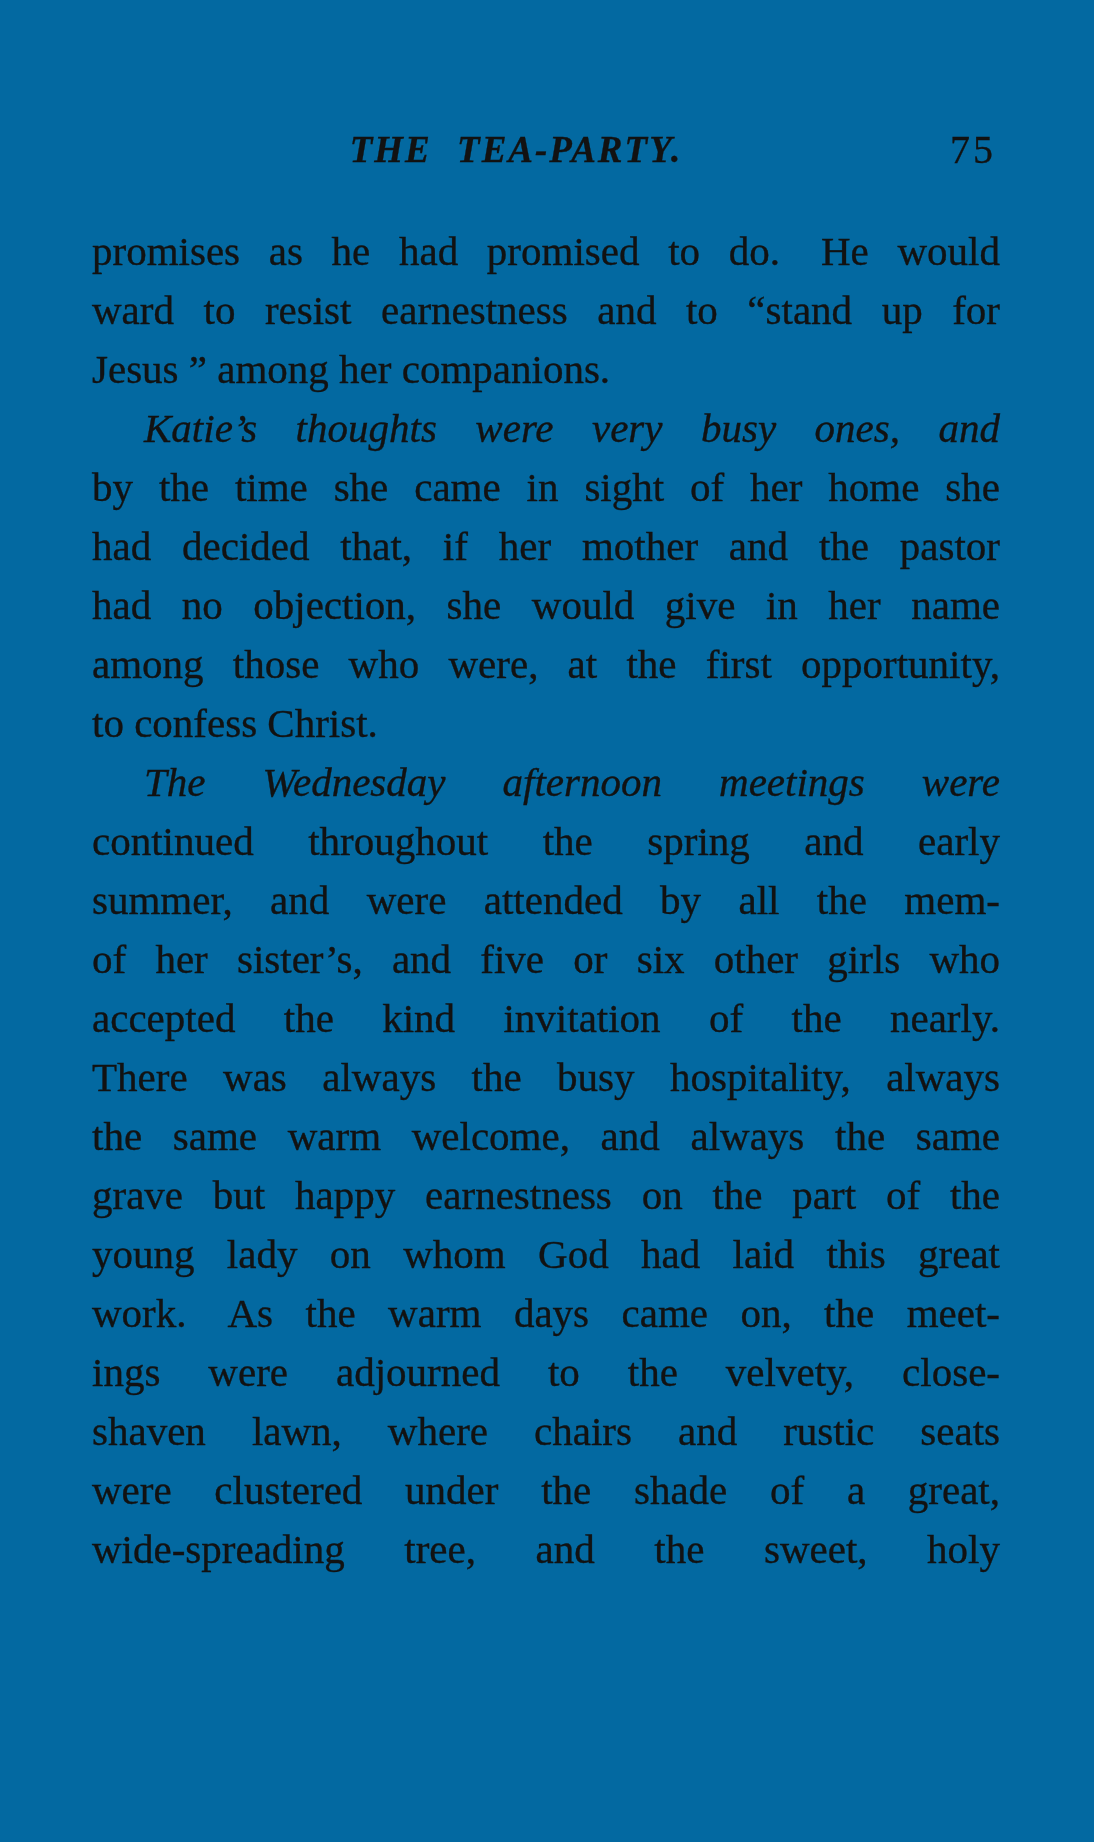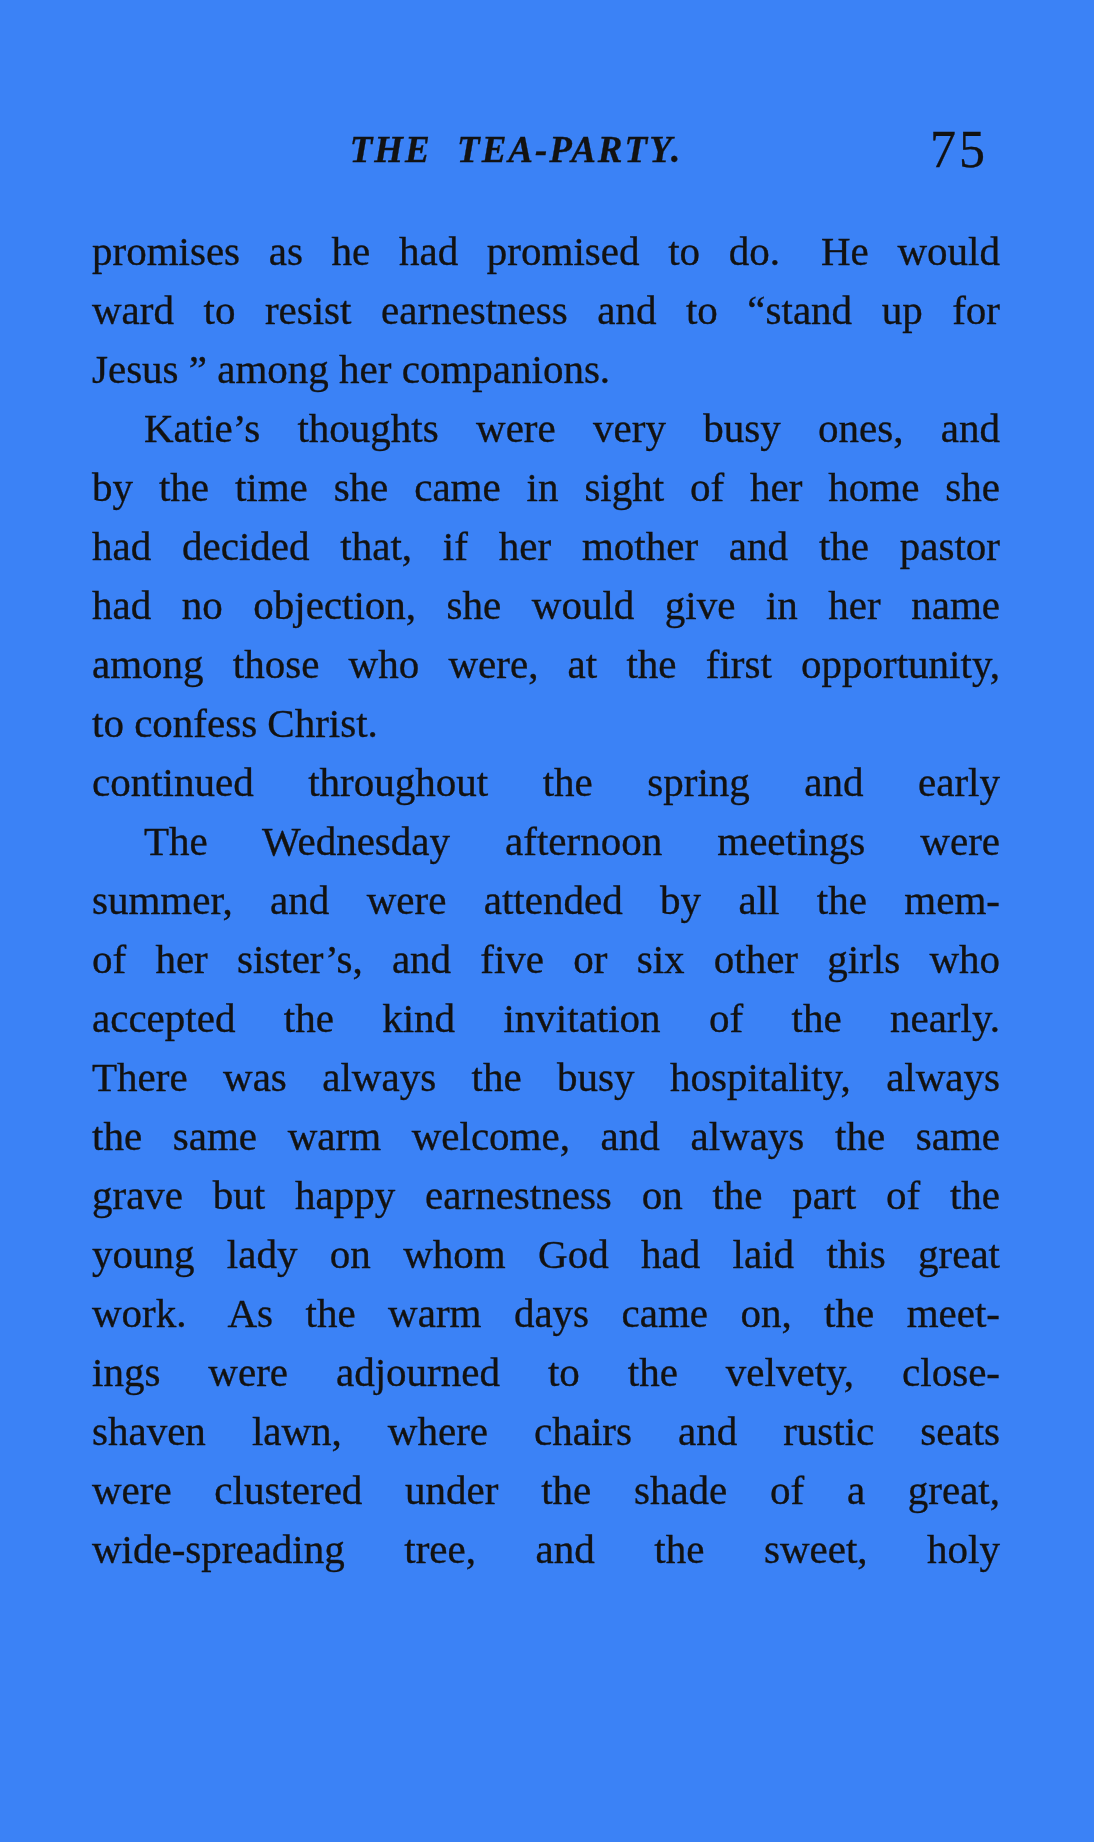--- a/index.html
+++ b/index.html
@@ -8,21 +8,21 @@
     height: 1842px;
     background: #ffffff;
     position: relative;
     font-family: "Liberation Serif", serif;
     color: #121212;
     overflow: hidden;
   }
   .page {
     position: absolute;
     inset: 0;
-    background: #3b82f6;
+    background: #0369a1;
   }
   .header-row {
     position: absolute;
     top: 128px;
     left: 92px;
     width: 908px;
     height: 50px;
   }
   .running-title {
     text-align: center;
@@ -30,23 +30,23 @@
     font-style: italic;
     font-weight: 700;
     font-size: 37px;
     line-height: 44px;
     letter-spacing: 2px;
     word-spacing: 14px;
     -webkit-text-stroke: 0.3px;
   }
   .page-number {
     position: absolute;
-    right: 12px;
+    right: 4px;
     top: 0;
-    font-size: 52px;
+    font-size: 40px;
     line-height: 44px;
     letter-spacing: 3px;
     -webkit-text-stroke: 0.3px;
   }
   .body-text {
     position: absolute;
     left: 92px;
     top: 222px;
     width: 908px;
   }
@@ -55,20 +55,21 @@
     line-height: 59px;
     white-space: normal;
     -webkit-text-stroke: 0.35px;
   }
   .j {
     text-align: justify;
     text-align-last: justify;
   }
   .indent {
     text-indent: 52px;
+    font-style: italic;
   }
 </style>
 </head>
 <body>
 
 <div class="page">
 
   <div class="header-row">
     <div class="running-title">THE TEA-PARTY.</div>
     <div class="page-number">75</div>
@@ -77,22 +78,22 @@
   <div class="body-text">
     <div class="line j">promises as he had promised to do. He would</div>
     <div class="line j">ward to resist earnestness and to “stand up for</div>
     <div class="line">Jesus ” among her companions.</div>
     <div class="line j indent">Katie’s thoughts were very busy ones, and</div>
     <div class="line j">by the time she came in sight of her home she</div>
     <div class="line j">had decided that, if her mother and the pastor</div>
     <div class="line j">had no objection, she would give in her name</div>
     <div class="line j">among those who were, at the first opportunity,</div>
     <div class="line">to confess Christ.</div>
+    <div class="line j indent">The Wednesday afternoon meetings were</div>
     <div class="line j">continued throughout the spring and early</div>
-    <div class="line j indent">The Wednesday afternoon meetings were</div>
     <div class="line j">summer, and were attended by all the mem-</div>
     <div class="line j">of her sister’s, and five or six other girls who</div>
     <div class="line j">accepted the kind invitation of the nearly.</div>
     <div class="line j">There was always the busy hospitality, always</div>
     <div class="line j">the same warm welcome, and always the same</div>
     <div class="line j">grave but happy earnestness on the part of the</div>
     <div class="line j">young lady on whom God had laid this great</div>
     <div class="line j">work. As the warm days came on, the meet-</div>
     <div class="line j">ings were adjourned to the velvety, close-</div>
     <div class="line j">shaven lawn, where chairs and rustic seats</div>

